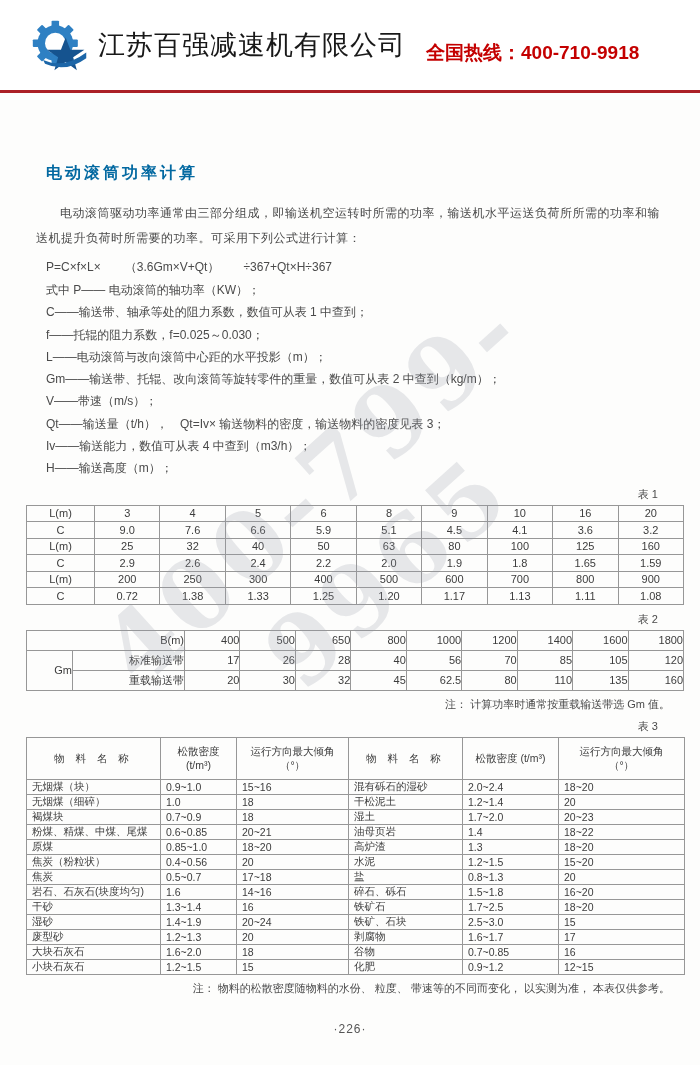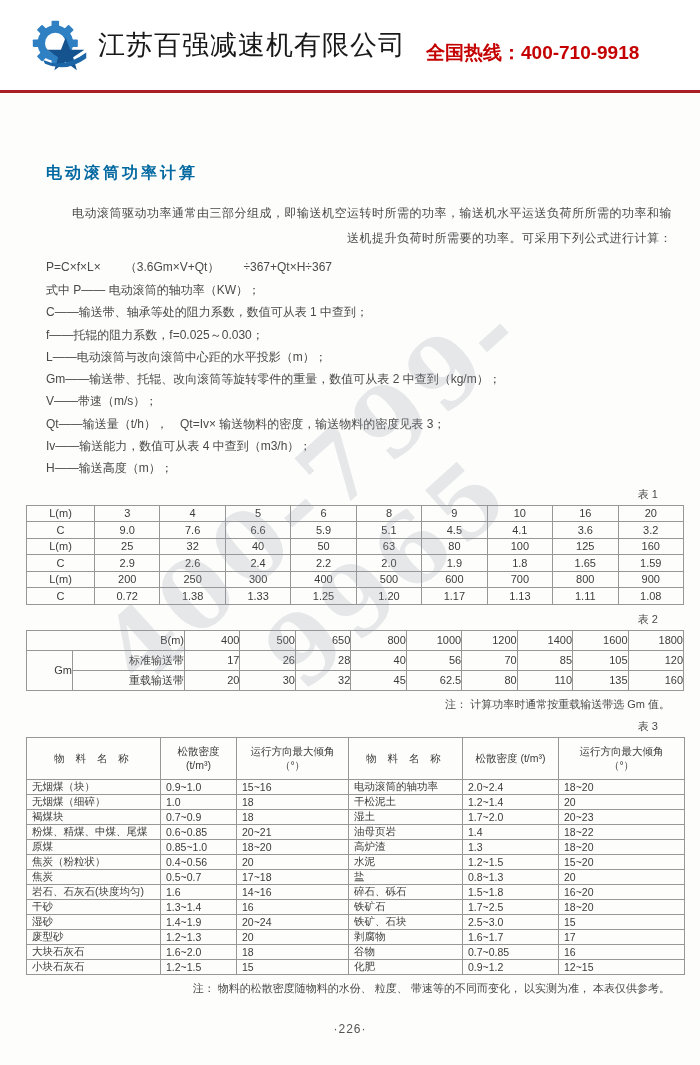--- a/index.html
+++ b/index.html
@@ -14,21 +14,21 @@
   .hotline { font-size:19px; font-weight:bold; color:#c40000; margin-left:20px; margin-top:16px; white-space:nowrap; }
 
   
   .watermark { position:absolute; top:420px; left:-40px; width:780px; text-align:center;
     font-size:95px; font-weight:bold; letter-spacing:6px; color:rgba(150,156,168,0.22);
     transform:rotate(-42deg); pointer-events:none; z-index:4; font-family:"DejaVu Serif",serif; }
 
   main { position:relative; z-index:2; padding:0 20px; }
 
   .title { font-size:16px; font-weight:bold; letter-spacing:3px; color:#0369a1; margin:70px 0 0 26px; }
-  .intro { font-size:12px; line-height:25px; color:#4a4a4a; margin:17px 8px 0 16px; text-indent:2em; letter-spacing:0.5px;text-align:right; }
+  .intro { font-size:12px; line-height:25px; color:#4a4a4a; margin:17px 8px 0 16px; text-indent:2em; letter-spacing:0.5px; }
   .formula { font-size:12px; color:#4a4a4a; margin:8px 0 0 26px; white-space:pre; }
   .defs { margin:3px 0 0 26px; }
   .defs p { font-size:12px; line-height:22.3px; color:#4a4a4a; white-space:pre-wrap; }
 
   .tbl-cap { text-align:right; font-size:11px; color:#4a4a4a; margin:7px 22px 3px 0; }
 
   table { border-collapse:collapse; table-layout:fixed; width:658px; margin-left:6px; background:transparent; }
   td { border:1px solid #979797; color:#3c3c3c; overflow:hidden; }
 
   .t1 td { height:16.5px; text-align:center; font-size:11px; padding:0; }
@@ -242,21 +242,21 @@
             <td>松散密度 (t/m³)</td>
             <td>运行方向最大倾角
 （°）</td>
           </tr>
         </thead>
       <tbody>
           <tr>
             <td>无烟煤（块）</td>
             <td>0.9~1.0</td>
             <td>15~16</td>
-            <td>电动滚筒的轴功率</td>
+            <td>混有砾石的湿砂</td>
             <td>2.0~2.4</td>
             <td>18~20</td>
           </tr>
           <tr>
             <td>无烟煤（细碎）</td>
             <td>1.0</td>
             <td>18</td>
             <td>干松泥土</td>
             <td>1.2~1.4</td>
             <td>20</td>

